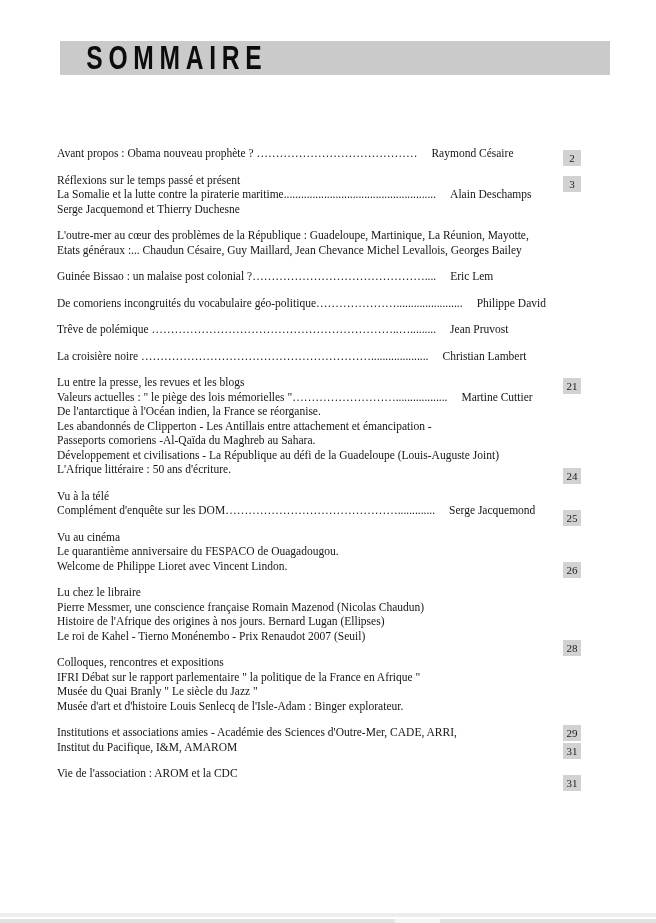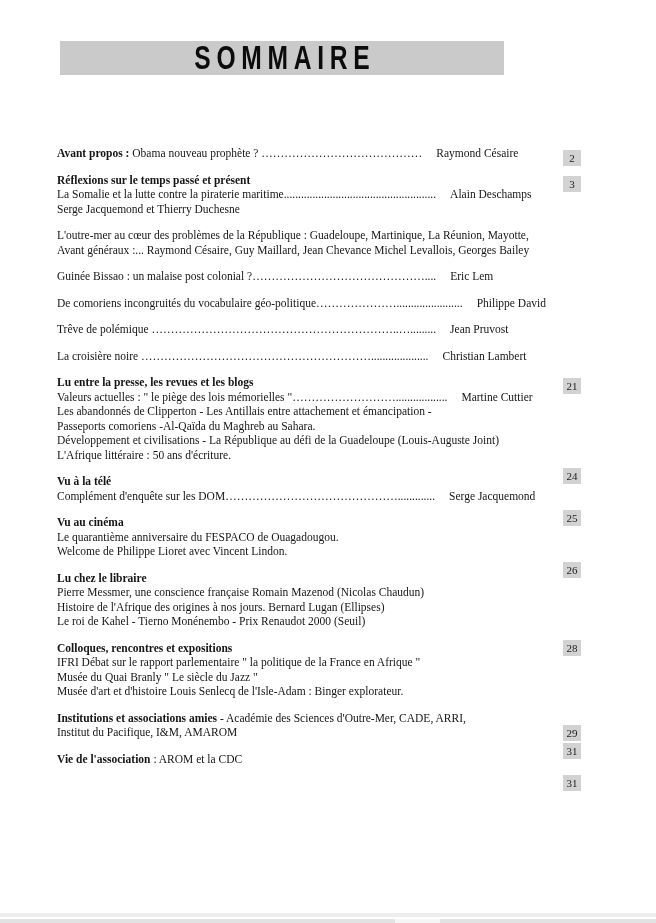--- a/index.html
+++ b/index.html
@@ -1,25 +1,25 @@
 <!DOCTYPE html>
 <html><head>
 <meta charset="utf-8">
 <style>
   html,body{margin:0;padding:0;background:#ffffff;}
   .page{position:relative;width:656px;height:923px;background:#ffffff;overflow:hidden;
         font-family:"Liberation Serif","DejaVu Serif",serif;color:#151515;}
-  .band{position:absolute;left:60px;top:41px;width:444px;height:34px;background:#cbcaca;
-        display:flex;align-items:center;justify-content:center;}
+  .band{position:absolute;left:60px;top:41px;width:550px;height:34px;background:#cbcaca;
+        display:flex;align-items:center;justify-content:flex-start;}
   .band h1{margin:0;font-family:"Liberation Sans","DejaVu Sans",sans-serif;
         font-size:30px;font-weight:800;color:#0c0c0c;letter-spacing:7px;
         transform:scaleX(.82) scaleY(1.08);transform-origin:center;white-space:nowrap;padding-left:7px;}
   .toc{position:absolute;left:57px;top:146px;width:545px;}
   .line{margin:0;font-size:11.5px;line-height:14.5px;white-space:nowrap;overflow:visible;}
-  .line b{font-weight:bold;}
+  .line b{font-weight:normal;}
   .au{margin-left:14px;}
   .g{height:12px;}
   .pnum{position:absolute;left:563px;width:18px;height:16px;background:#d2d2d2;
         font-size:11px;line-height:16px;text-align:center;color:#1c1c1c;}
   .hscroll{position:absolute;left:0;bottom:0;width:656px;height:11px;}
   .hs-top{position:absolute;left:0;top:1px;width:656px;height:4px;background:#ededed;}
   .hs-track{position:absolute;left:0;top:7px;width:656px;height:4px;background:#e2e2e2;}
   .hs-thumb{position:absolute;left:395px;top:7px;width:45px;height:4px;background:#f5f5f5;}
 </style>
 </head>
@@ -32,48 +32,49 @@
   </div>
 
   <div class="toc">
     <p class="line"><b>Avant propos :</b><span> Obama nouveau prophète ?  ……………………………………</span><span class="au">Raymond Césaire</span></p>
     <div class="g"></div>
     <p class="line"><b>Réflexions sur le temps passé et présent</b></p>
     <p class="line"><span>La Somalie et la lutte contre la piraterie maritime.....................................................</span><span class="au">Alain Deschamps</span></p>
     <p class="line"><span>Serge Jacquemond et Thierry Duchesne</span></p>
     <div class="g"></div>
     <p class="line"><span>L'outre-mer au cœur des problèmes de la République :  Guadeloupe, Martinique, La Réunion, Mayotte,</span></p>
-    <p class="line"><span>Avant généraux  :...  Raymond Césaire, Guy Maillard, Jean Chevance  Michel Levallois, Georges Bailey</span></p>
+    <p class="line"><span>Etats généraux  :...  Chaudun Césaire, Guy Maillard, Jean Chevance  Michel Levallois, Georges Bailey</span></p>
     <div class="g"></div>
     <p class="line"><span>Guinée Bissao :  un malaise post colonial ?………………………………………....</span><span class="au">Eric Lem</span></p>
     <div class="g"></div>
     <p class="line"><span>De comoriens incongruités du vocabulaire géo-politique………………….......................</span><span class="au">Philippe David</span></p>
     <div class="g"></div>
     <p class="line"><span>Trêve de polémique  ………………………………………………………..….........</span><span class="au">Jean Pruvost</span></p>
     <div class="g"></div>
     <p class="line"><span>La croisière noire  ……………………………………………………....................</span><span class="au">Christian Lambert</span></p>
     <div class="g"></div>
     <p class="line"><b>Lu entre la presse, les revues et les blogs</b></p>
     <p class="line"><span>Valeurs actuelles : " le piège des lois mémorielles "………………………..................</span><span class="au">Martine Cuttier</span></p>
+    <p class="line"><span>De l'antarctique à l'Océan indien, la France se réorganise.</span></p>
     <p class="line"><span>Les abandonnés de Clipperton - Les Antillais entre attachement et émancipation -</span></p>
     <p class="line"><span>Passeports comoriens -Al-Qaïda du Maghreb au Sahara.</span></p>
     <p class="line"><span>Développement et civilisations - La République au défi de la Guadeloupe (Louis-Auguste Joint)</span></p>
     <p class="line"><span>L'Afrique littéraire : 50 ans d'écriture.</span></p>
     <div class="g"></div>
     <p class="line"><b>Vu à la télé</b></p>
     <p class="line"><span>Complément d'enquête sur les DOM……………………………………….............</span><span class="au">Serge Jacquemond</span></p>
     <div class="g"></div>
     <p class="line"><b>Vu au cinéma</b></p>
     <p class="line"><span>Le quarantième anniversaire du FESPACO de Ouagadougou.</span></p>
     <p class="line"><span>Welcome de Philippe Lioret avec Vincent Lindon.</span></p>
     <div class="g"></div>
     <p class="line"><b>Lu chez le libraire</b></p>
     <p class="line"><span>Pierre Messmer, une conscience française Romain Mazenod (Nicolas Chaudun)</span></p>
     <p class="line"><span>Histoire de l'Afrique des origines à nos jours. Bernard Lugan  (Ellipses)</span></p>
-    <p class="line"><span>Le roi de Kahel - Tierno Monénembo - Prix Renaudot 2000 (Seuil)</span></p>
+    <p class="line"><span>Le roi de Kahel - Tierno Monénembo - Prix Renaudot 2007 (Seuil)</span></p>
     <div class="g"></div>
     <p class="line"><b>Colloques, rencontres et expositions</b></p>
     <p class="line"><span>IFRI Débat sur le rapport parlementaire " la politique de la France en Afrique "</span></p>
     <p class="line"><span>Musée du Quai Branly  " Le siècle du Jazz "</span></p>
     <p class="line"><span>Musée d'art et d'histoire Louis Senlecq de l'Isle-Adam : Binger explorateur.</span></p>
     <div class="g"></div>
     <p class="line"><b>Institutions et associations amies</b><span> - Académie des Sciences d'Outre-Mer, CADE, ARRI,</span></p>
     <p class="line"><span>Institut du Pacifique, I&amp;M, AMAROM</span></p>
     <div class="g"></div>
     <p class="line"><b>Vie de l'association</b><span> : AROM  et la CDC</span></p>

